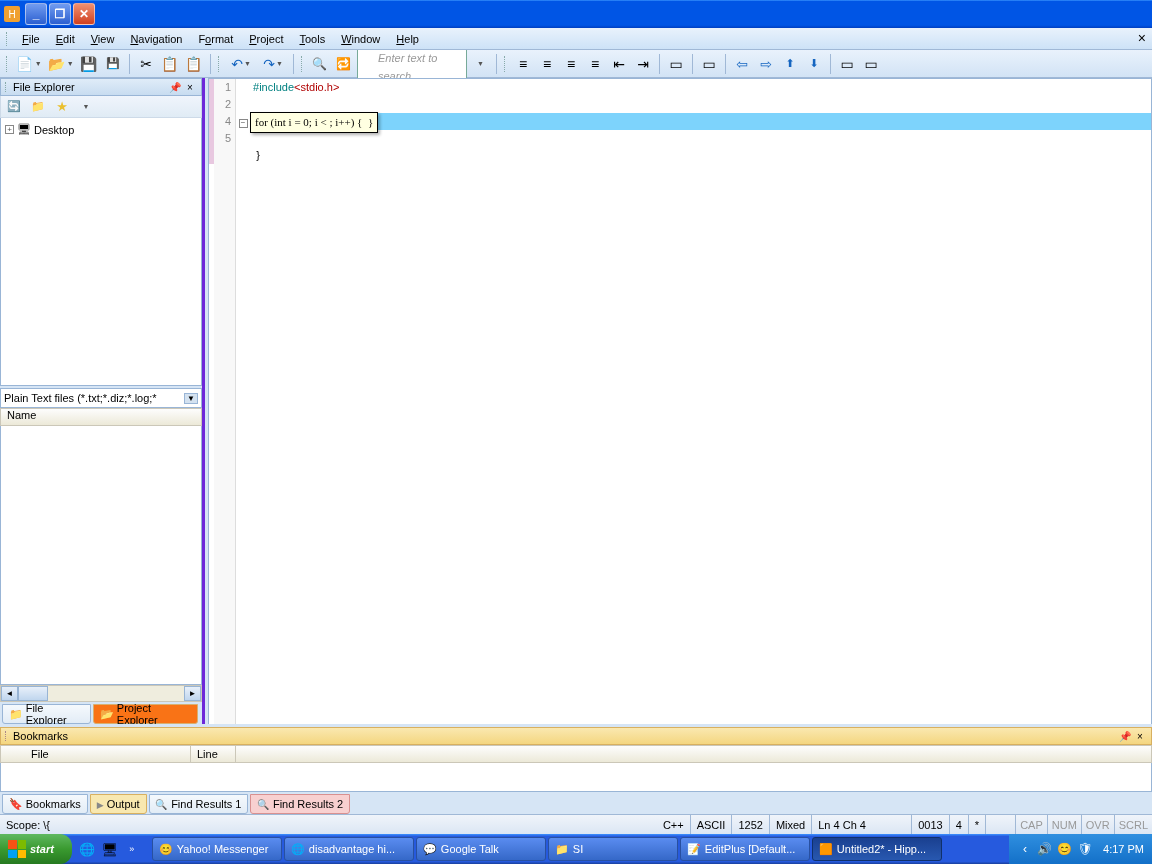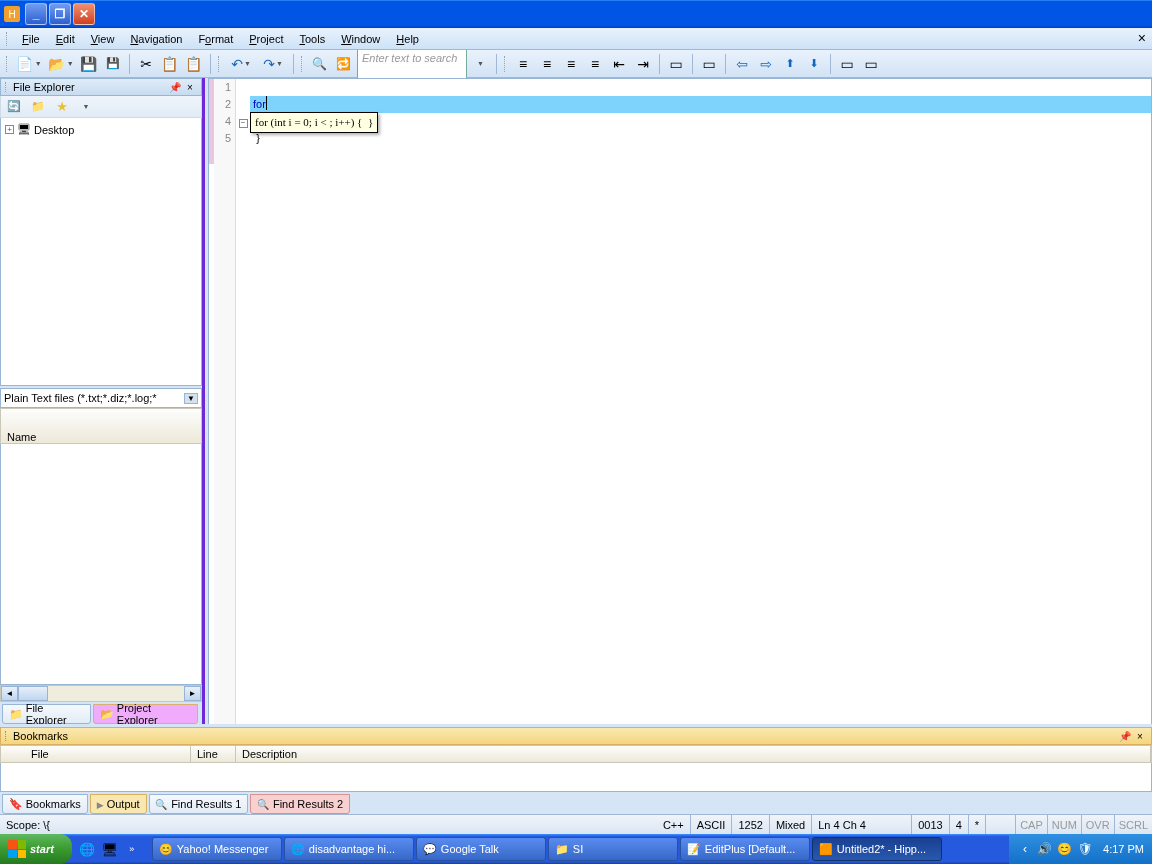--- a/index.html
+++ b/index.html
@@ -21,48 +21,48 @@
 .menubar .menu-item span.u { text-decoration: underline; }
 .menubar .menu-close { position: absolute; right: 6px; top: 2px; font-size: 14px; cursor: default; }
 
 
 .toolbar { height: 28px; background: linear-gradient(to bottom, #e9f2fc, #d2e3f5); border-bottom: 1px solid #a0b8d6; display: flex; align-items: center; padding: 0 4px; gap: 2px; }
 .toolbar .grip { width: 4px; height: 16px; border-left: 1px dotted #8aa; margin: 0 2px; }
 .tb-btn { width: 22px; height: 22px; display: flex; align-items: center; justify-content: center; border-radius: 2px; cursor: default; font-size: 14px; }
 .tb-btn.dd { width: 30px; }
 .tb-btn .caret { font-size: 7px; margin-left: 1px; color: #555; }
 .tb-sep { width: 1px; height: 20px; background: #a0b8d6; margin: 0 3px; }
-.tb-search { width: 110px; height: 32px; border: 1px solid #7a9; background: white; padding: 0 4px; color: #999; font-style: italic; line-height: 18px; }
+.tb-search { width: 110px; height: 32px; border: 1px solid #7a9; background: white; padding: 0 20px; color: #999; font-style: italic; line-height: 18px; }
 
 
 .main { flex: 1; display: flex; min-height: 0; background: #d6e5f5; }
 
 
 .fe-panel { width: 205px; display: flex; flex-direction: column; border-right: 3px solid #6d28d9; }
 .fe-header { height: 18px; background: linear-gradient(to bottom, #e0ecf8, #c8dcf0); border: 1px solid #99b5d6; display: flex; align-items: center; padding: 0 4px; font-size: 11px; }
 .fe-header .grip { width: 4px; height: 10px; border-left: 1px dotted #8aa; margin-right: 4px; }
 .fe-header .fe-title { flex: 1; }
 .fe-header .fe-btn { width: 14px; text-align: center; cursor: default; font-size: 10px; }
 .fe-toolbar { height: 22px; background: linear-gradient(to bottom, #f0f5fc, #e0ebf5); border: 1px solid #cddae8; border-top: none; display: flex; align-items: center; padding: 0 4px; gap: 6px; }
 .fe-tb-btn { width: 18px; height: 18px; display: flex; align-items: center; justify-content: center; cursor: default; }
 .fe-tree { flex: 0 0 268px; background: white; border: 1px solid #99b5d6; border-top: none; padding: 4px; overflow: auto; }
 .fe-tree-item { display: flex; align-items: center; gap: 3px; padding: 1px 0; }
 .fe-tree-item .exp { width: 9px; height: 9px; border: 1px solid #888; display: flex; align-items: center; justify-content: center; font-size: 8px; line-height: 1; color: #555; }
 .fe-filter { height: 20px; background: white; border: 1px solid #99b5d6; display: flex; align-items: center; padding: 4px 3px; margin-top: 2px; }
 .fe-filter-text { flex: 1; color: #000; overflow: hidden; white-space: nowrap; }
 .fe-filter-dd { width: 14px; text-align: center; background: #d4e2f0; border: 1px solid #99b5d6; cursor: default; font-size: 8px; }
-.fe-list-header { height: 36px; background: linear-gradient(to bottom, #fdfdfd, #ece9d8); border: 1px solid #cbc7b8; display: flex; align-items: flex-end; padding: 0 6px; }
+.fe-list-header { height: 18px; background: linear-gradient(to bottom, #fdfdfd, #ece9d8); border: 1px solid #cbc7b8; display: flex; align-items: flex-start; padding: 0 6px; }
 .fe-list { flex: 1; background: white; border: 1px solid #99b5d6; border-top: none; }
 .fe-scroll { height: 17px; background: #efedde; border: 1px solid #cbc7b8; display: flex; }
 .fe-scroll .sb-btn { width: 17px; background: linear-gradient(to bottom, #e8f0fa, #c0d6ee); border: 1px solid #98b4d4; display: flex; align-items: center; justify-content: center; font-size: 8px; }
 .fe-scroll .sb-track { flex: 1; }
 .fe-scroll .sb-thumb { width: 30px; height: 100%; background: linear-gradient(to bottom, #e8f0fa, #c0d6ee); border: 1px solid #98b4d4; }
 .fe-tabs { height: 22px; display: flex; align-items: flex-end; padding: 0 2px; background: #d6e5f5; }
 .fe-tab { height: 20px; padding: 2px 6px; border: 1px solid #99b5d6; background: linear-gradient(to bottom, #f5f9fd, #e2ecf6); border-radius: 0 0 3px 3px; display: flex; align-items: center; gap: 3px; cursor: default; margin-right: 2px; }
-.fe-tab.active { background: #f0abfc; border-color: #d8b070; }
+.fe-tab.active { background: #f97316; border-color: #d8b070; }
 
 
 .editor-wrap { flex: 1; display: flex; flex-direction: column; min-width: 0; }
 .editor-container { flex: 1; display: flex; background: white; border: 1px solid #99b5d6; margin-left: 3px; }
 .ed-change { width: 5px; background: #e8c8e0; }
 .ed-change .nochange { background: white; width: 100%; }
 .ed-gutter { width: 22px; background: #f8f8f8; border-right: 1px solid #ddd; text-align: right; padding-right: 4px; color: #888; font-family: 'Courier New', monospace; font-size: 12px; line-height: 17px; }
 .ed-fold { width: 14px; background: white; text-align: center; font-family: 'Courier New', monospace; font-size: 12px; line-height: 17px; }
 .ed-fold .fold-box { width: 9px; height: 9px; border: 1px solid #888; display: inline-flex; align-items: center; justify-content: center; font-size: 8px; line-height: 1; color: #555; margin-top: 3px; }
 .ed-code { flex: 1; font-family: 'Courier New', monospace; font-size: 13px; line-height: 17px; position: relative; }
@@ -274,40 +274,40 @@
       </div>
       <div class="ed-fold">
         <div>&nbsp;</div>
           <div>&nbsp;</div>
           <div><span class="fold-box">−</span></div>
           <div>&nbsp;</div>
           <div>&nbsp;</div>
           <div>&nbsp;</div>
       </div>
       <div class="ed-code">
+        <div class="ed-line"> <span class="kw-prep">#include</span><span class="kw-incfile">&lt;stdio.h&gt;</span></div>
         <div class="ed-line">&nbsp;<div class="tooltip">for (int i = 0; i &lt; ; i++) {  }</div></div>
         <div class="ed-line current"> <span class="kw-for">for</span><span class="cursor-caret"></span></div>
         <div class="ed-line">&nbsp;</div>
         <div class="ed-line">  <span>}</span></div>
       </div>
     </div>
   </div>
 </div>
 
 <div class="bm-panel">
   <div class="bm-header">
     <div class="grip"></div>
     <div class="bm-title">Bookmarks</div>
     <div class="bm-btn">📌</div>
     <div class="bm-btn">×</div>
   </div>
   <div class="bm-cols">
     <div class="bm-col c1">File</div>
     <div class="bm-col c2">Line</div>
-    <div class="bm-col c3">Description</div>
   </div>
   <div class="bm-body"></div>
   <div class="bm-tabs">
     <div class="bm-tab">
         <span class="ic-bm"></span>
         <span>Bookmarks</span>
       </div>
     <div class="bm-tab hl-y">
         <span class="ic-out"></span>
         <span>Output</span>

